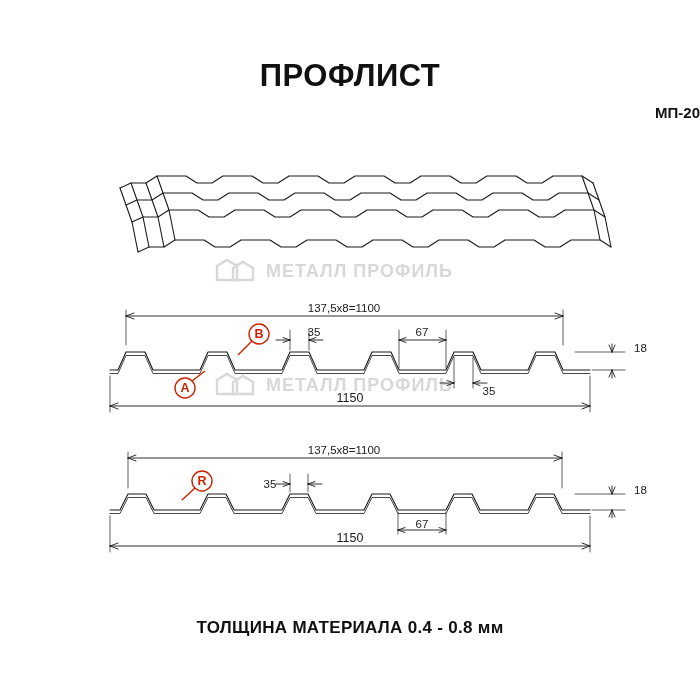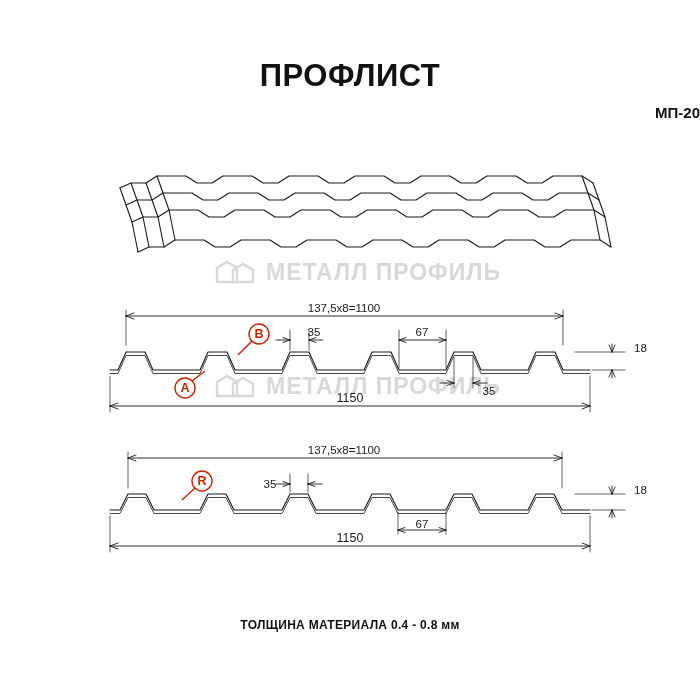--- a/index.html
+++ b/index.html
@@ -40,38 +40,38 @@
     font-size: 15px;
     font-weight: bold;
     color: #111;
   }
   .footer {
     position: absolute;
     top: 618px;
     left: 0;
     width: 700px;
     text-align: center;
-    font-size: 12px;
+    font-size: 17px;
     font-weight: bold;
     letter-spacing: 0.3px;
     color: #111;
   }
   svg.layer {
     position: absolute;
     top: 0;
     left: 0;
     width: 700px;
     height: 700px;
   }
   .wm {
     position: absolute;
     font-family: "Liberation Sans", sans-serif;
     font-weight: bold;
     color: #d8d8d8;
-    font-size: 23px;
+    font-size: 18px;
     letter-spacing: 1px;
     white-space: nowrap;
     user-select: none;
   }
   .wm .wmlogo {
     display: inline-block;
     width: 42px;
     height: 26px;
     vertical-align: middle;
     margin-right: 9px;

